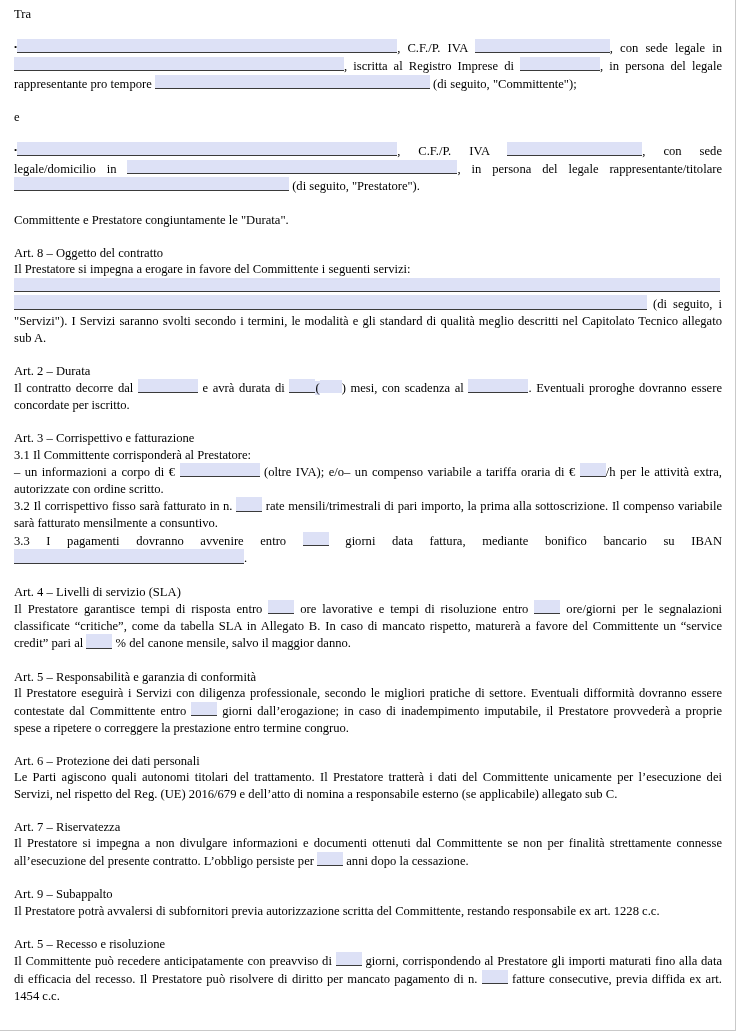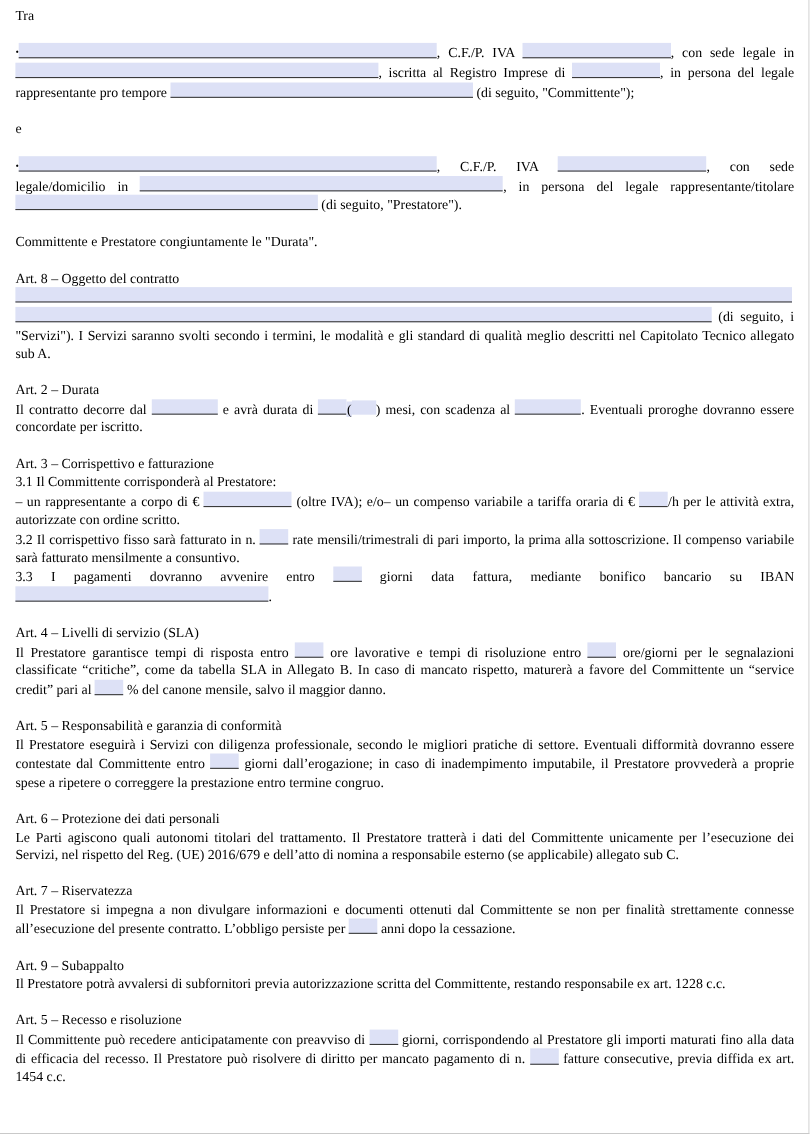--- a/index.html
+++ b/index.html
@@ -97,30 +97,31 @@
     <p class="para nojust"><span>e</span></p>
     <div class="spacer"></div>
 
     <p class="para"><span class="bullet">•</span><span class="fld w-7xl"></span><span>, C.F./P. IVA</span> <span class="fld w-2xl"></span><span>, con sede legale/domicilio in</span> <span class="fld w-6xl"></span><span>, in persona del legale rappresentante/titolare</span> <span class="fld w-5xl"></span> <span>(di seguito, "Prestatore").</span></p>
     <div class="spacer"></div>
 
     <p class="para nojust">Committente e Prestatore congiuntamente le "Durata".</p>
     <div class="spacer"></div>
 
     <p class="para nojust heading">Art. 8 – Oggetto del contratto</p>
+    <p class="para nojust">Il Prestatore si impegna a erogare in favore del Committente i seguenti servizi:</p>
     <p class="para"><span class="fld w-full-1"></span><span class="fld w-full-2"></span> <span>(di seguito, i "Servizi"). I Servizi saranno svolti secondo i termini, le modalità e gli standard di qualità meglio descritti nel Capitolato Tecnico allegato sub A.</span></p>
     <div class="spacer"></div>
 
     <p class="para nojust heading">Art. 2 – Durata</p>
     <p class="para"><span>Il contratto decorre dal</span> <span class="fld w-m"></span> <span>e avrà durata di</span> <span class="fld w-xs"></span><span class="inline-paren">(</span><span class="fld fld-noline w-xxs"></span><span>) mesi, con scadenza al</span> <span class="fld w-m"></span><span>. Eventuali proroghe dovranno essere concordate per iscritto.</span></p>
     <div class="spacer"></div>
 
     <p class="para nojust heading">Art. 3 – Corrispettivo e fatturazione</p>
     <p class="para nojust">3.1 Il Committente corrisponderà al Prestatore:</p>
-    <p class="para"><span>– un rappresentante a corpo di €</span> <span class="fld w-l"></span> <span>(oltre IVA); e/o– un compenso variabile a tariffa oraria di €</span> <span class="fld w-xs"></span><span>/h per le attività extra, autorizzate con ordine scritto.</span></p>
+    <p class="para"><span>– un informazioni a corpo di €</span> <span class="fld w-l"></span> <span>(oltre IVA); e/o– un compenso variabile a tariffa oraria di €</span> <span class="fld w-xs"></span><span>/h per le attività extra, autorizzate con ordine scritto.</span></p>
     <p class="para"><span>3.2 Il corrispettivo fisso sarà fatturato in n.</span> <span class="fld w-xs"></span> <span>rate mensili/trimestrali di pari importo, la prima alla sottoscrizione. Il compenso variabile sarà fatturato mensilmente a consuntivo.</span></p>
     <p class="para"><span>3.3 I pagamenti dovranno avvenire entro</span> <span class="fld w-xs"></span> <span>giorni data fattura, mediante bonifico bancario su IBAN</span> <span class="fld w-4xl"></span><span>.</span></p>
     <div class="spacer"></div>
 
     <p class="para nojust heading">Art. 4 – Livelli di servizio (SLA)</p>
     <p class="para"><span>Il Prestatore garantisce tempi di risposta entro</span> <span class="fld w-xs"></span> <span>ore lavorative e tempi di risoluzione entro</span> <span class="fld w-xs"></span> <span>ore/giorni per le segnalazioni classificate “critiche”, come da tabella SLA in Allegato B. In caso di mancato rispetto, maturerà a favore del Committente un “service credit” pari al</span> <span class="fld w-xs"></span> <span>% del canone mensile, salvo il maggior danno.</span></p>
     <div class="spacer"></div>
 
     <p class="para nojust heading">Art. 5 – Responsabilità e garanzia di conformità</p>
     <p class="para"><span>Il Prestatore eseguirà i Servizi con diligenza professionale, secondo le migliori pratiche di settore. Eventuali difformità dovranno essere contestate dal Committente entro</span> <span class="fld w-xs"></span> <span>giorni dall’erogazione; in caso di inadempimento imputabile, il Prestatore provvederà a proprie spese a ripetere o correggere la prestazione entro termine congruo.</span></p>

